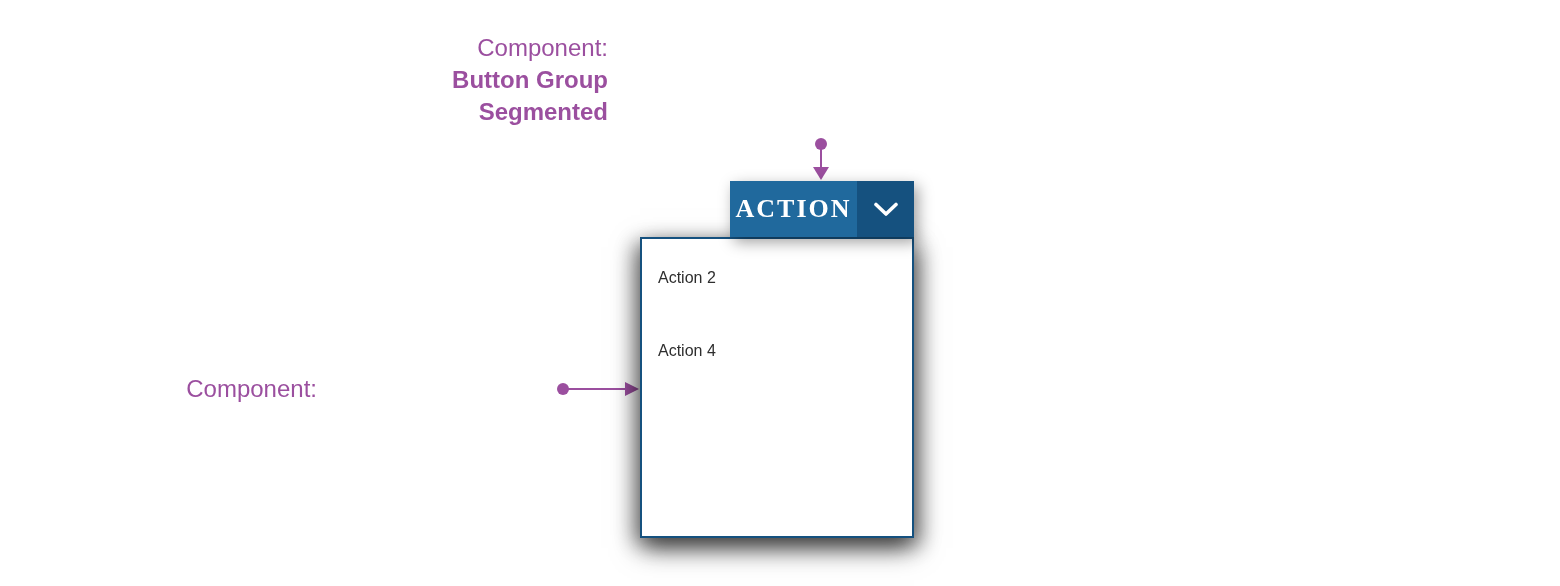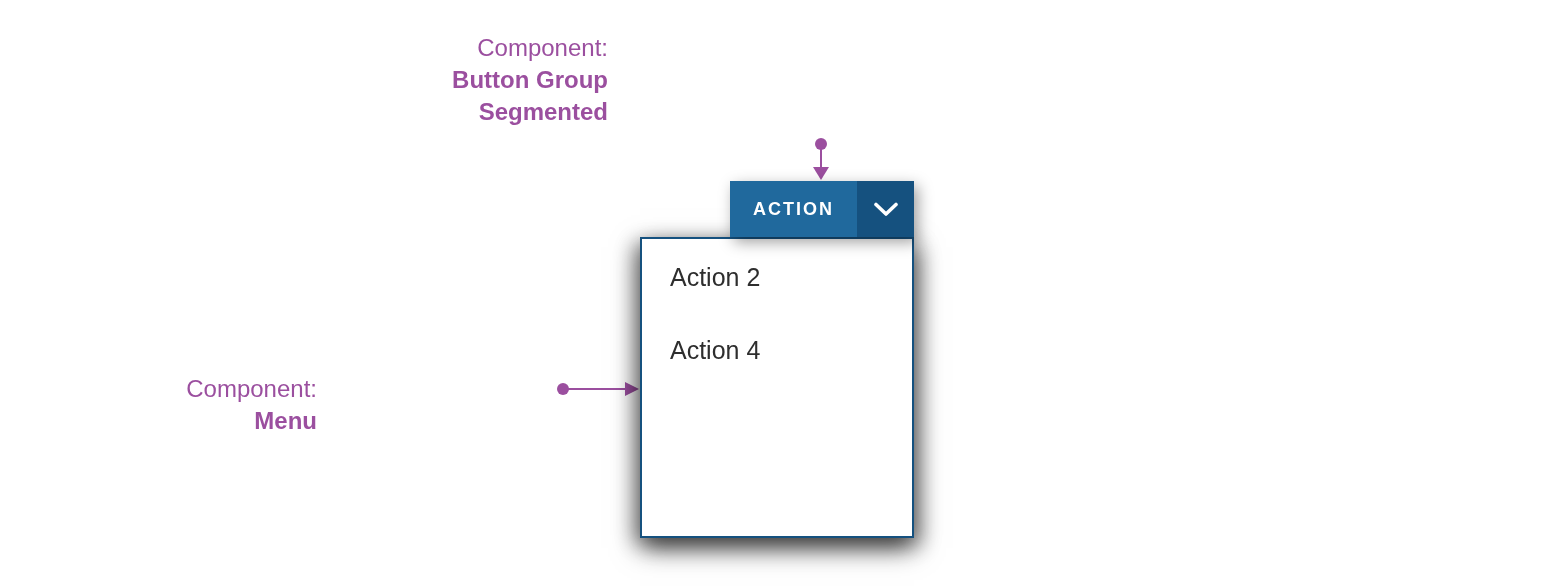--- a/index.html
+++ b/index.html
@@ -63,25 +63,25 @@
     display: flex;
     z-index: 3;
     box-shadow: 4px 5px 14px rgba(0,0,0,0.38);
     cursor: pointer;
   }
   .seg-action {
     flex: 1;
     background: var(--button-primary, #20699d);
     color: var(--button-text, #ffffff);
     display: flex; align-items: center; justify-content: center;
-    font-size: 18px;
+    font-size: 26px;
     font-weight: 700;
     letter-spacing: 2px;
     border: none;
-    font-family: Liberation Sans, sans-serif;
+    font-family: Liberation Serif, serif;
     cursor: pointer;
   }
   .seg-dropdown {
     width: 57px;
     background: var(--button-dropdown, #15517f);
     display: flex; align-items: center; justify-content: center;
     border: none;
     cursor: pointer;
   }
 
@@ -93,22 +93,22 @@
     background: var(--menu-bg, #ffffff);
     border: 2px solid var(--menu-border, #15517f);
     box-shadow: 0 10px 26px rgba(0,0,0,0.55), -6px 6px 18px rgba(0,0,0,0.30), 8px 8px 18px rgba(0,0,0,0.30);
     z-index: 2;
     padding-top: 2px;
   }
   .menu-item {
     height: 73px;
     display: flex;
     align-items: center;
-    padding-left: 28px;
-    font-size: 25px;
+    padding-left: 16px;
+    font-size: 16px;
     color: var(--menu-text, #2e2e2e);
     cursor: pointer;
     background: var(--menu-bg, #ffffff);
   }
 </style>
 </head>
 <body>
 
 <div class="stage">
 
@@ -117,21 +117,20 @@
     <div class="ann-name">Button Group</div>
     <div class="ann-name">Segmented</div>
   </div>
 
   <div class="arrow-dot v-dot"></div>
   <div class="arrow-line v-line"></div>
   <div class="arrow-head v-head"></div>
 
   <div class="annotation annotation-left">
     <div>Component:</div>
-    <div class="ann-name">Menu</div>
   </div>
 
   <div class="arrow-dot h-dot"></div>
   <div class="arrow-line h-line"></div>
   <div class="arrow-head h-head"></div>
 
   <div class="segmented-button">
     <button class="seg-action" type="button">ACTION</button>
     <button class="seg-dropdown" type="button">
       <span style="display:flex;">

